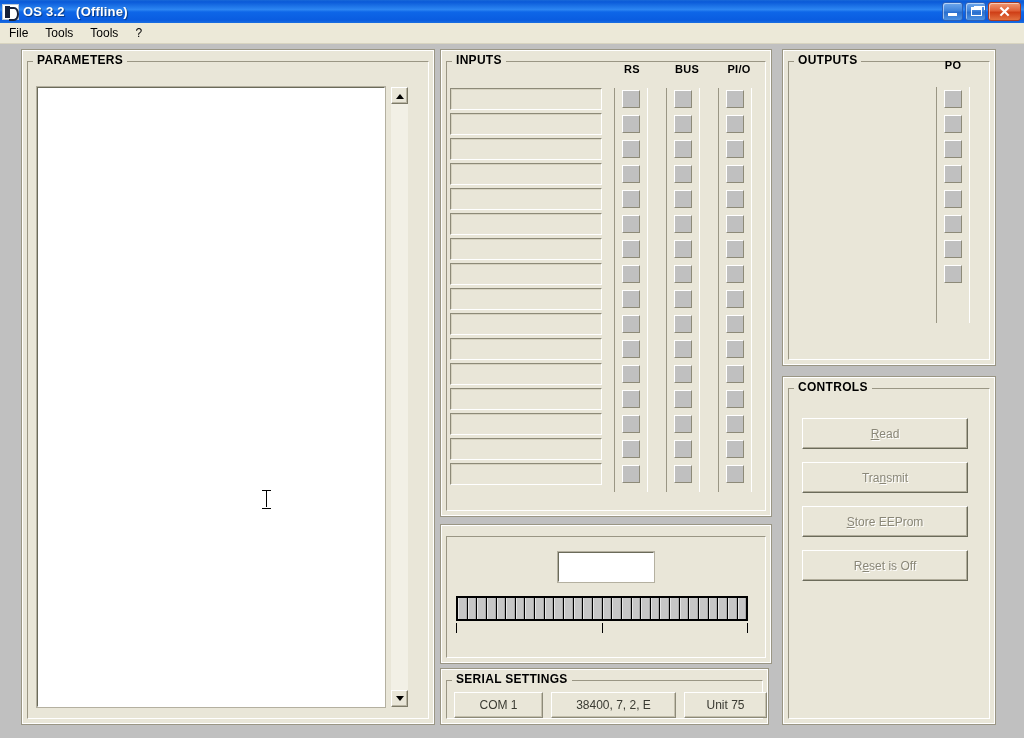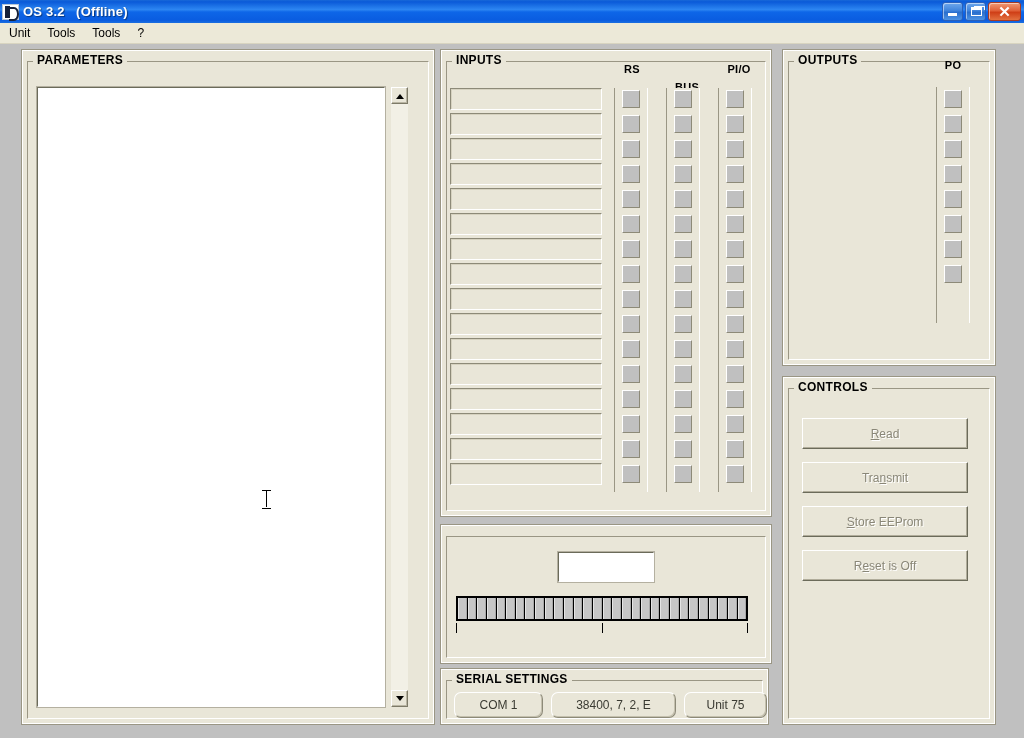--- a/index.html
+++ b/index.html
@@ -252,21 +252,21 @@
   .ser-fields {
     position: absolute; left: 12px; top: 22px;
     display: flex; gap: 8px; align-items: center;
   }
   .ser-field {
     height: 26px; background: #e9e6d8;
     border-top: 1px solid #ffffff; border-left: 1px solid #ffffff;
     border-right: 1px solid #8d8a78; border-bottom: 1px solid #8d8a78;
     box-shadow: inset -1px -1px 0 #c4c0ae;
     display: flex; align-items: center; justify-content: center;
-    font-size: 12px; color: #3a3a32; cursor: default; border-radius: 7px;
+    font-size: 12px; color: #3a3a32; cursor: default;
   }
   .ser-field.f1 { width: 89px; }
   .ser-field.f2 { width: 125px; }
   .ser-field.f3 { width: 83px; }
 </style>
 </head>
 <body>
 
 <div class="titlebar">
   <div class="title-icon"></div>
@@ -278,21 +278,21 @@
     <div class="win-btn">
       <span class="glyph-res"></span>
     </div>
     <div class="win-btn close">
       <span class="glyph-x">✕</span>
     </div>
   </div>
 </div>
 
 <div class="menubar">
-  <div class="menu-item">Unit</div>
+  <div class="menu-item">File</div>
   <div class="menu-item">Tools</div>
   <div class="menu-item">Tools</div>
   <div class="menu-item">?</div>
 </div>
 
 <div class="client">
 
   <div class="group" id="parameters">
     <div class="group-inner"></div>
     <div class="group-title">PARAMETERS</div>
@@ -303,21 +303,21 @@
       <div class="sb-arrow down"></div>
     </div>
     <div class="caret-ibeam" id="ibeam" style="left: 239px; top: 439px;"></div>
   </div>
 
   <div class="group" id="inputs">
     <div class="group-inner"></div>
     <div class="group-title">INPUTS</div>
 
     <div class="col-head" style="left:170px; top:12px; width:40px;">RS</div>
-    <div class="col-head" style="left:222px; top:12px; width:46px;margin-top:18px;">BUS</div>
+    <div class="col-head" style="left:222px; top:12px; width:46px;">BUS</div>
     <div class="col-head" style="left:274px; top:12px; width:46px;">PI/O</div>
 
     <div class="input-fields" id="input-fields">
         <div class="in-field"></div>
         <div class="in-field"></div>
         <div class="in-field"></div>
         <div class="in-field"></div>
         <div class="in-field"></div>
         <div class="in-field"></div>
         <div class="in-field"></div>

